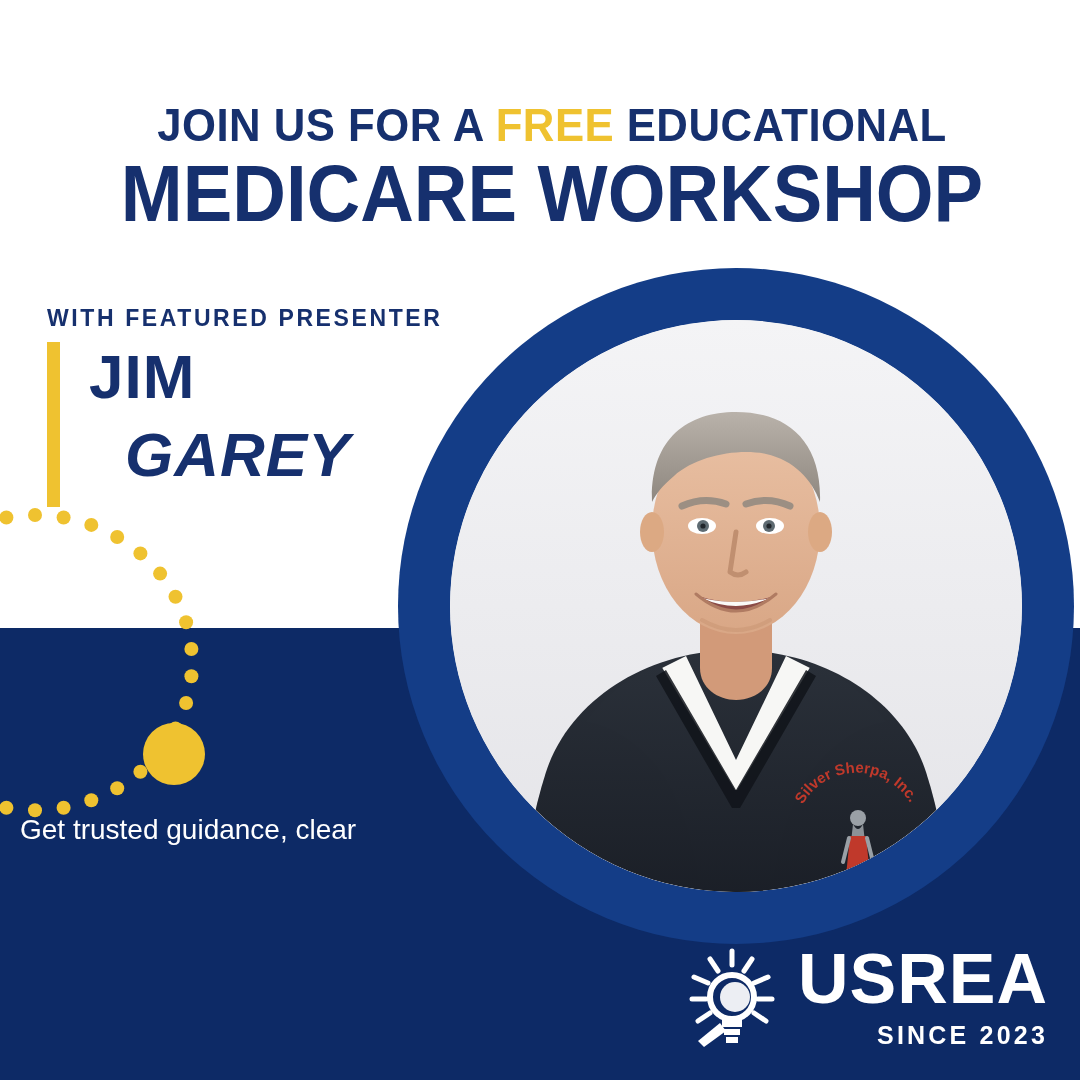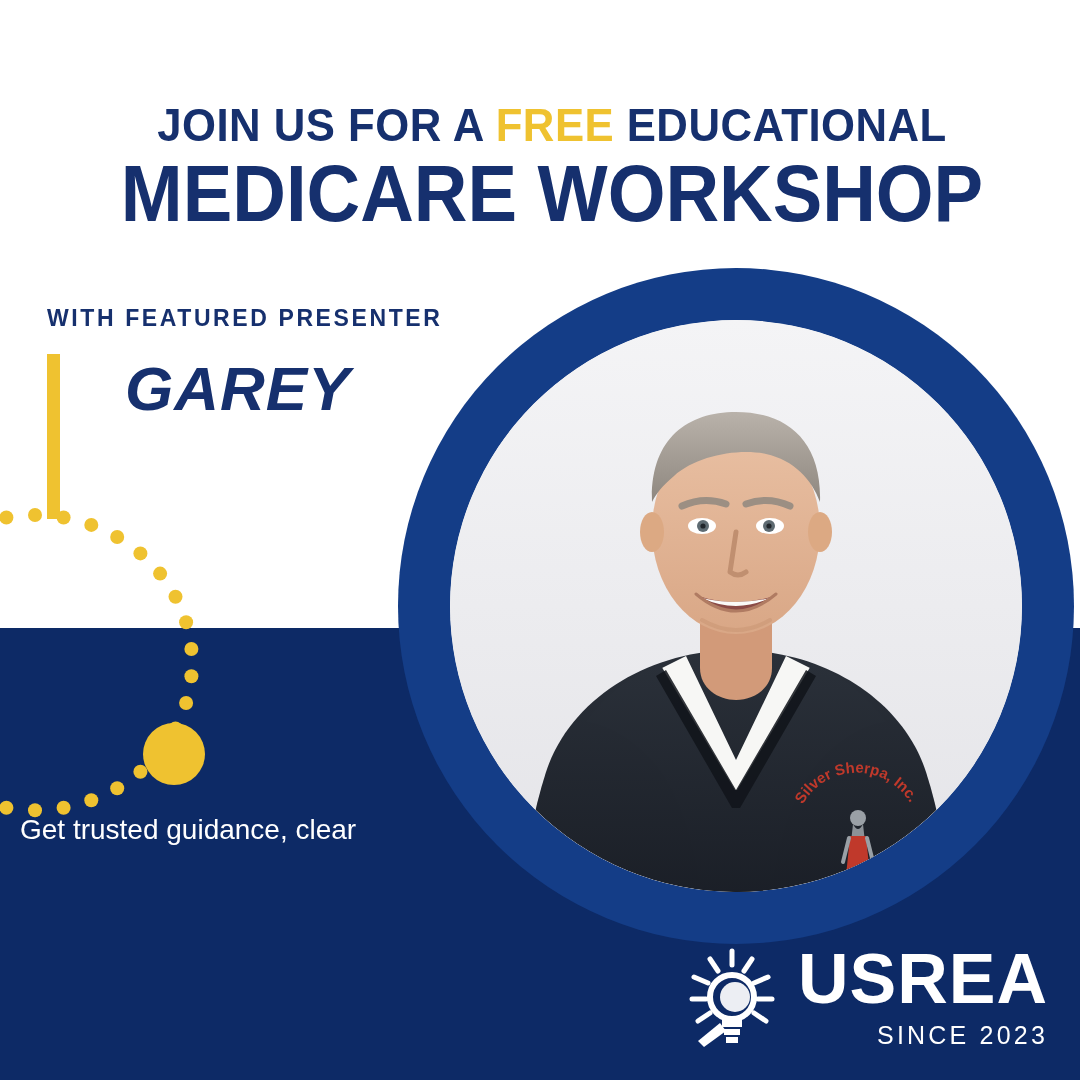--- a/index.html
+++ b/index.html
@@ -94,21 +94,21 @@
     position: absolute;
     left: 47px;
     top: 305px;
     z-index: 6;
   }
   .presenter-kicker {
     font-size: 23px;
     letter-spacing: 2.6px;
     font-weight: 600;
     color: #16306E;
-    margin-bottom: 18px;
+    margin-bottom: 6px;
   }
   .presenter-name-row {
     position: relative;
     padding-left: 42px;
   }
   .accent-bar {
     position: absolute;
     left: 0;
     top: 4px;
     width: 13px;
@@ -188,21 +188,21 @@
   .logo-word {
     font-size: 70px;
     line-height: 70px;
     font-weight: 700;
     color: #ffffff;
     letter-spacing: 1px;
   }
   .logo-since {
     font-size: 25px;
     line-height: 30px;
-    font-weight: 400;
+    font-weight: 700;
     letter-spacing: 3.2px;
     color: #ffffff;
     margin-top: 6px;
   }
 </style>
 </head>
 <body>
 
 <div id="poster">
 
@@ -252,20 +252,21 @@
 
   <div class="headline-wrap">
     <div class="headline-1"><span>JOIN US FOR A </span><span class="free">FREE</span><span> EDUCATIONAL</span></div>
     <div class="headline-2">MEDICARE WORKSHOP</div>
   </div>
 
   <div class="presenter">
     <div class="presenter-kicker">WITH FEATURED PRESENTER</div>
     <div class="presenter-name-row">
       <div class="accent-bar"></div>
+      <div class="presenter-name">JIM</div>
       <div class="presenter-name last">GAREY</div>
     </div>
   </div>
 
   <div class="portrait-ring"></div>
   <div class="portrait-inner">
     <svg class="portrait-photo" viewBox="0 0 572 572">
       <defs>
         <clipPath id="circClip">
             <circle cx="286" cy="286" r="286"></circle>

